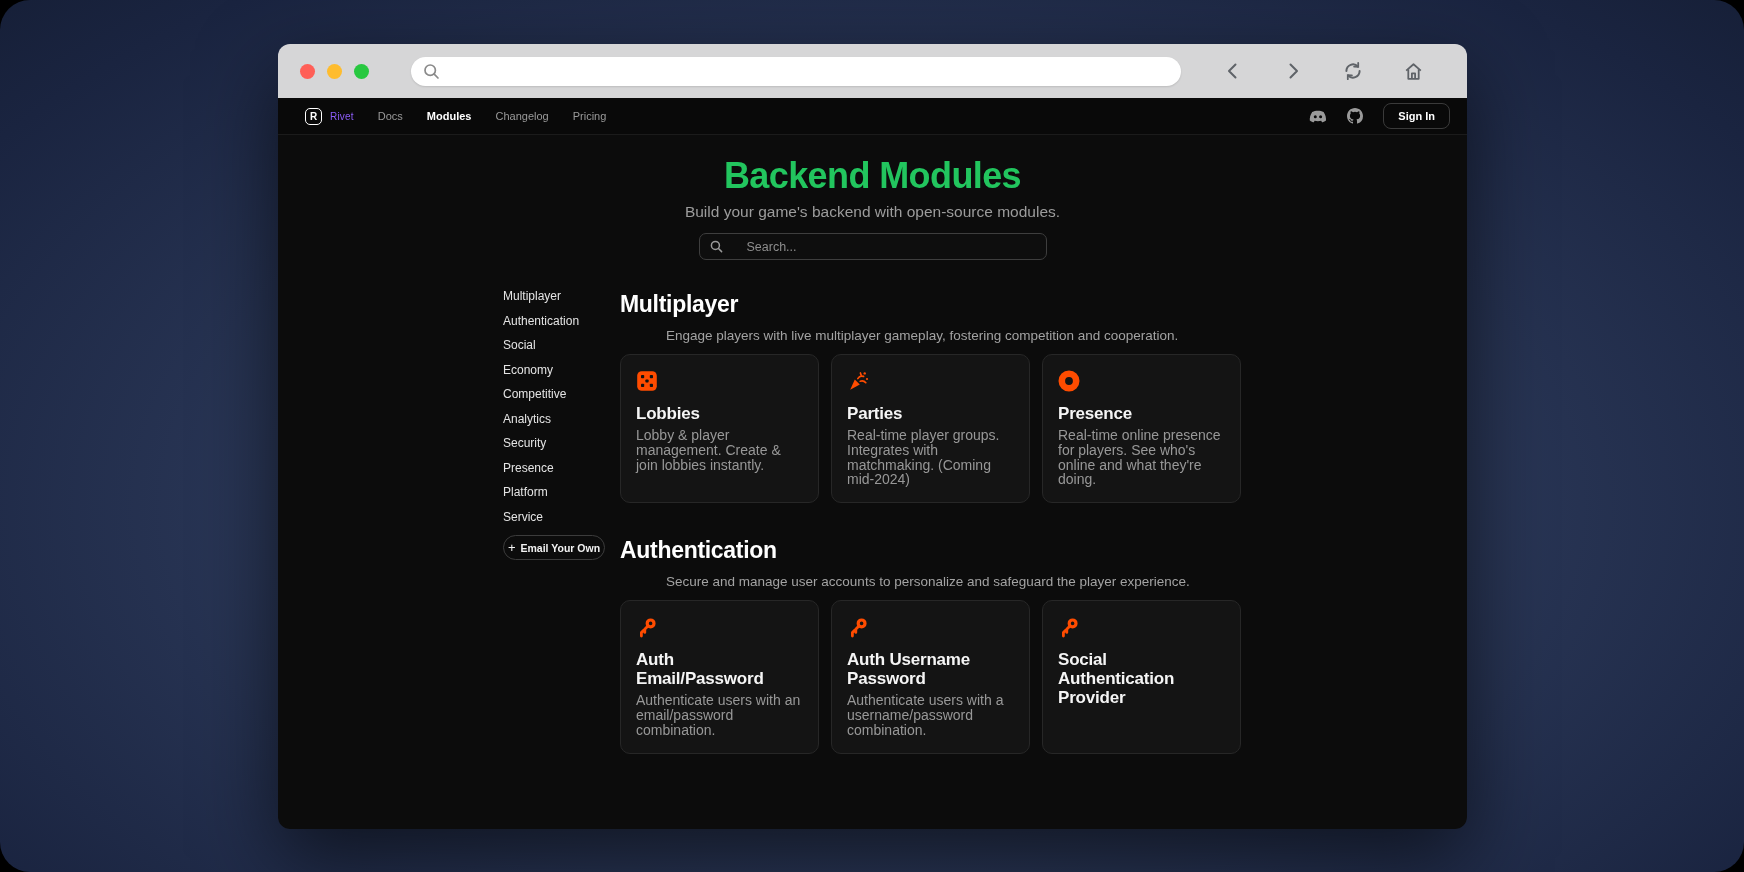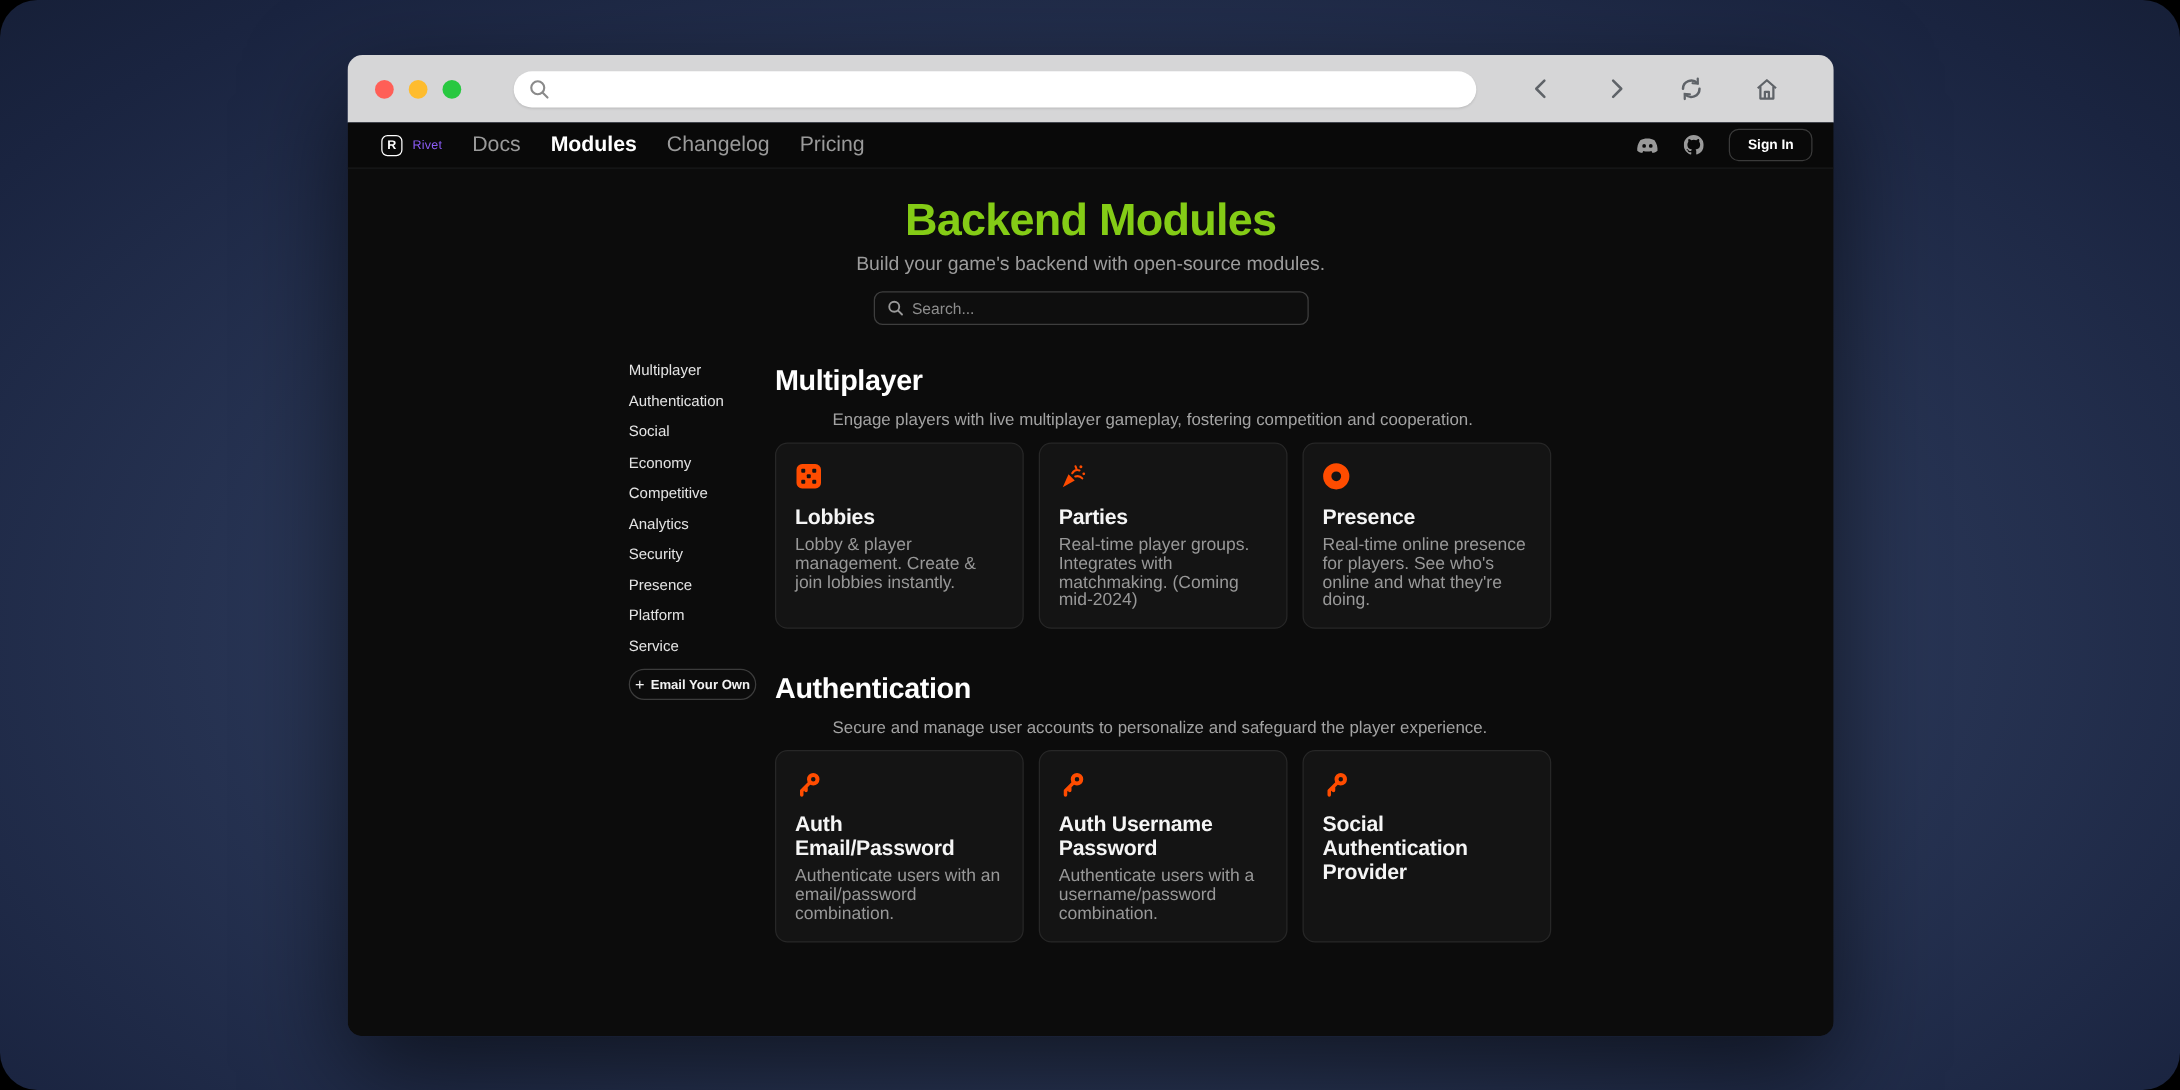--- a/index.html
+++ b/index.html
@@ -29,35 +29,35 @@
 
   
   .nav { height:37px; background:#090909; border-bottom:1px solid #1b1b1b; flex:none;
     display:flex; align-items:center; padding:0 17px 0 27px; }
   .brand { display:flex; align-items:center; gap:8px; cursor:pointer; }
   .logo-box { width:17px; height:17px; border:1.6px solid #fff; border-radius:5px;
     display:flex; align-items:center; justify-content:center;
     color:#fff; font-size:10px; font-weight:800; }
   .brand-name { color:#8b5cf6; font-size:10px; font-weight:400; letter-spacing:.2px; }
   .nav-links { display:flex; gap:24px; margin-left:24px; }
-  .nav-link { font-size:17px; color:#9a9a9a; cursor:pointer; }
+  .nav-link { font-size:11px; color:#9a9a9a; cursor:pointer; }
   .nav-link.active { color:#fff; font-weight:700; }
   .nav-right { margin-left:auto; display:flex; align-items:center; gap:20px; }
   .nav-icon { cursor:pointer; display:flex; }
   .signin { height:26px; padding:0 14px; border:1px solid #3a3a3a; border-radius:8px;
     background:transparent; color:#fff; font-size:11px; font-weight:600; cursor:pointer;
     font-family:"Liberation Sans", sans-serif; }
 
   
   .page { flex:1; background:#0c0c0c; color:#fff; overflow:hidden; }
   .hero { text-align:center; padding-top:22px; }
-  .hero h1 { font-size:36px; line-height:38px; font-weight:800; letter-spacing:-.6px; color:#84cc16; }
+  .hero h1 { font-size:36px; line-height:38px; font-weight:800; letter-spacing:-.6px; color:#22c55e; }
   .hero .sub { margin-top:8px; font-size:15.5px; line-height:18px; color:#9c9c9c; }
   .search { margin:12px auto 0; width:348px; height:27px; border:1px solid #3e3e3e; border-radius:7px;
-    background:#0e0e0e; display:flex; align-items:center; padding:0 10px; gap:7px; }
+    background:#0e0e0e; display:flex; align-items:center; padding:0 10px; gap:24px; }
   .search input { flex:1; border:none; outline:none; background:transparent; color:#cfcfcf;
     font-size:12.5px; font-family:"Liberation Sans", sans-serif; }
   .search input::placeholder { color:#8d8d8d; }
 
   .content { display:flex; margin-top:30px; padding-left:225px; }
   .side { width:117px; flex:none; }
   .side-item { font-size:12px; line-height:12px; color:#e4e4e4; margin-bottom:12.5px; cursor:pointer; }
   .build-btn { margin-top:9px; width:102px; height:25px; border:1px solid #3c3c3c; border-radius:12.5px;
     background:transparent; color:#f2f2f2; font-size:10.5px; font-weight:600;
     display:flex; align-items:center; justify-content:center; gap:5px; cursor:pointer;

